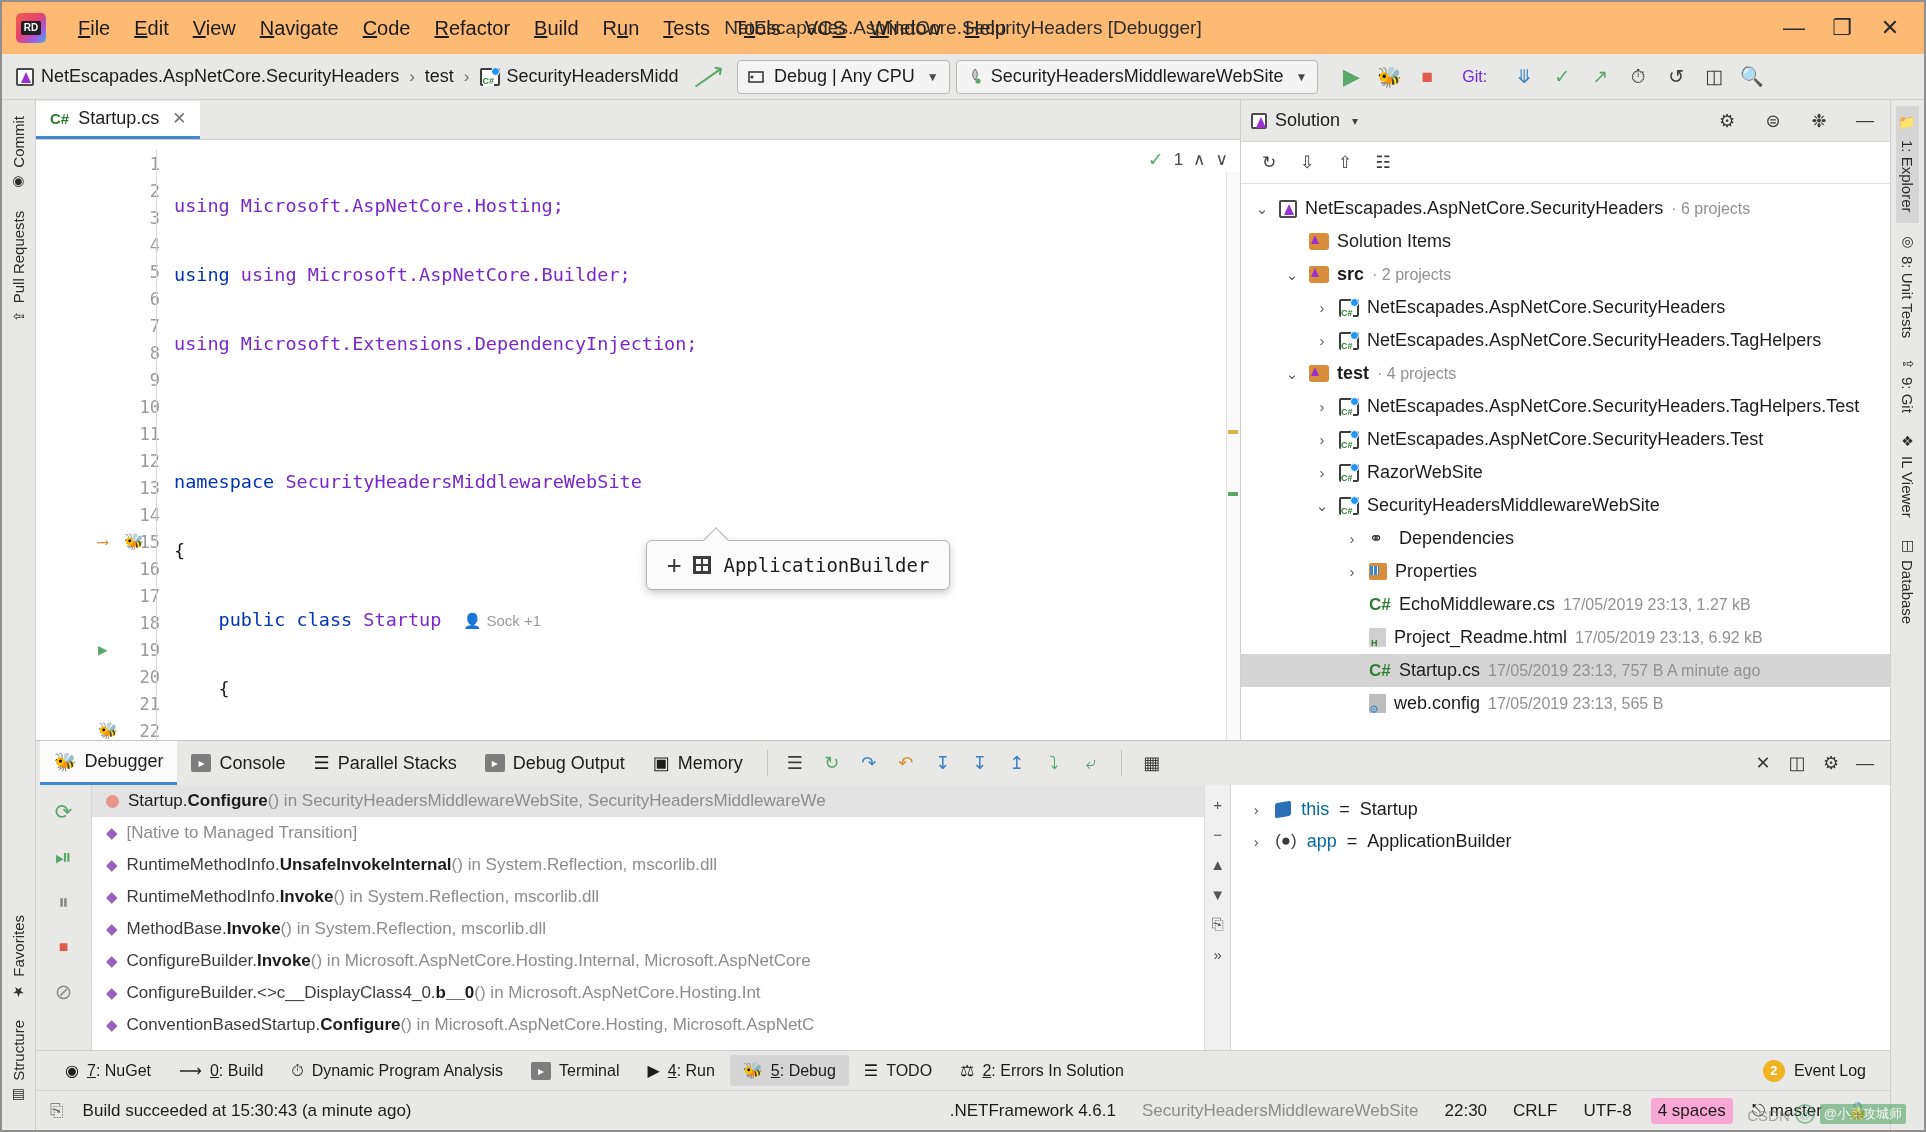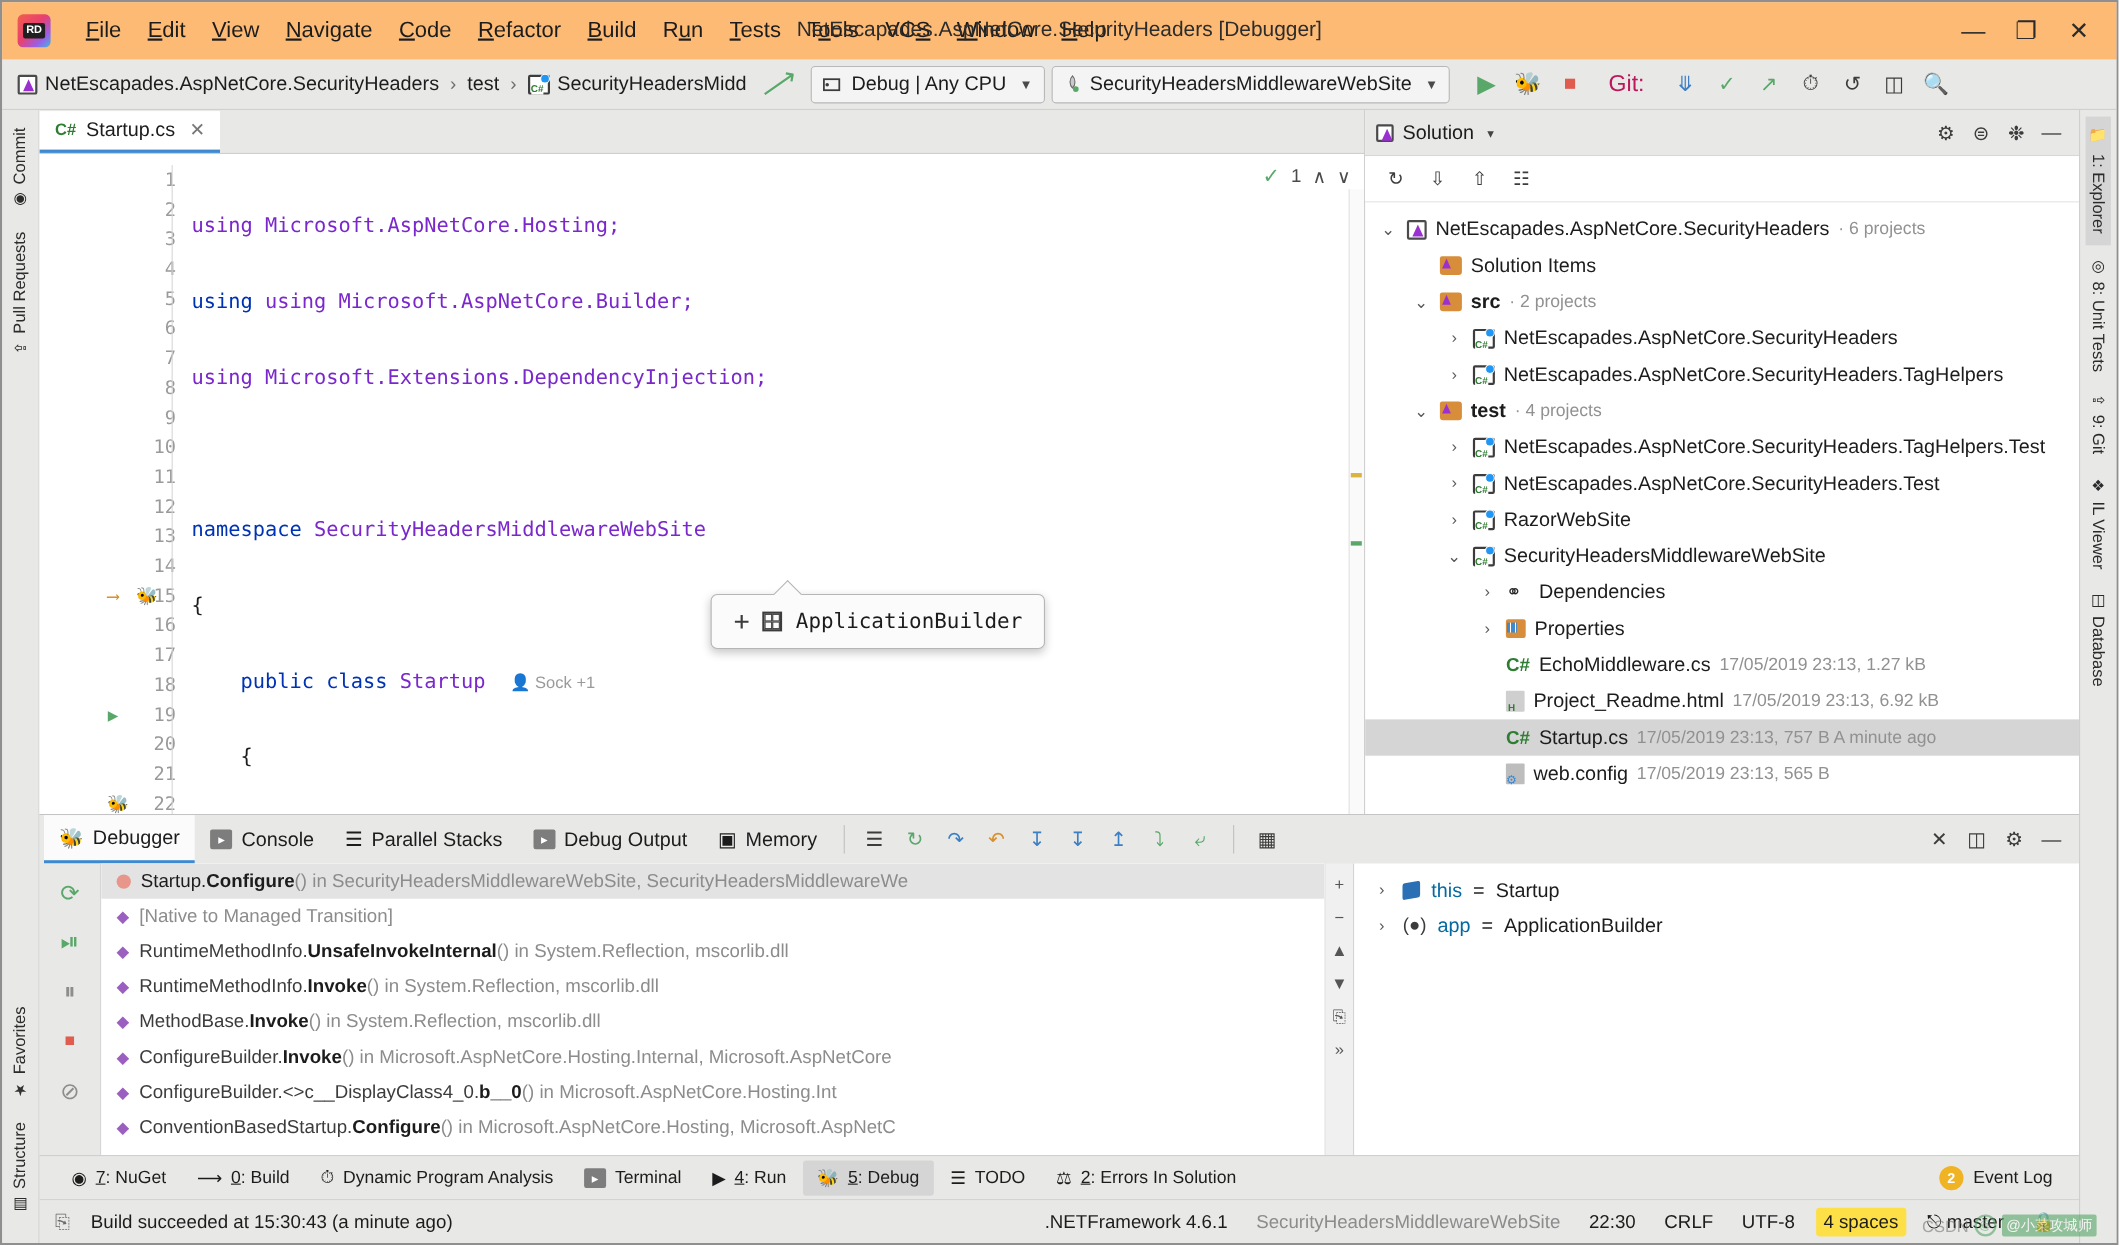--- a/index.html
+++ b/index.html
@@ -74,21 +74,21 @@
     height: 34px; display:flex; align-items:center; gap:8px;
     background:#f4f4f4; border:1px solid #b8b8b8; border-radius:4px;
     padding: 0 10px; font-size:18px; color:#1c1c1c; white-space:nowrap; cursor:pointer;
   }
   .combo .caret { color:#4a4a4a; font-size:12px; margin-left:4px;}
   .tb-icons { display:flex; align-items:center; gap:4px; margin-left: 10px;}
   .tb-btn {
     width:34px;height:34px;display:flex;align-items:center;justify-content:center;
     font-size:19px; cursor:pointer; border-radius:3px; color:#3c3c3c;
   }
-  .git-label { font-size:21px; color:#be185d; margin-left:12px; margin-right:4px;}
+  .git-label { font-size:16px; color:#6d28d9; margin-left:12px; margin-right:4px;}
 
   
   .body-row { flex: 1 1 auto; display:flex; min-height:0; }
   .rail {
     width: 34px; flex:0 0 34px; background:#e8e8e7;
     display:flex; flex-direction:column; align-items:center;
     border-right:1px solid #cfcfcf; padding-top: 6px;
   }
   .rail.right { border-right:none; border-left:1px solid #cfcfcf;}
   .rail-tab {
@@ -153,21 +153,21 @@
   .tooltip .grid-ic i { border:1px solid #3c3c3c; }
   .tt-tail { position:absolute; width:18px;height:18px; background:#fbfbfb;
     border-left:1px solid #b6b6b6; border-top:1px solid #b6b6b6;
     transform: rotate(45deg); top:-10px; left: 60px; z-index:41;}
 
   
   .sln-pane {
     width: 650px; flex:0 0 650px; background:#fff; display:flex; flex-direction:column;
     border-left:1px solid #cfcfcf;
   }
-  .sln-head { height:42px; flex:0 0 42px; display:flex; align-items:center; gap:2px;
+  .sln-head { height:42px; flex:0 0 42px; display:flex; align-items:center; gap:16px;
     background:#e8e8e7; padding:0 10px; border-bottom:1px solid #d6d6d6;}
   .sln-title { font-size:18px; color:#1c1c1c; display:flex; align-items:center; gap:8px;}
   .sln-title .caret { font-size:12px; color:#444; margin-left:4px;}
   .sln-head .spacer { flex:1 1 auto;}
   .sln-head .hbtn { width:30px;height:30px; display:flex; align-items:center; justify-content:center; font-size:18px; color:#3c3c3c; cursor:pointer; border-radius:3px;}
   .sln-toolbar { height:42px; flex:0 0 42px; display:flex; align-items:center; gap:6px;
     background:#fff; padding:0 12px; border-bottom:1px solid #e4e4e4;}
   .sln-tb { width:32px;height:30px;display:flex;align-items:center;justify-content:center;
     font-size:17px; color:#3c3c3c; cursor:pointer; border-radius:3px;}
   .sln-tree { flex:1 1 auto; overflow:hidden; padding-top:8px; font-size:18px; color:#1c1c1c;}
@@ -227,21 +227,21 @@
   .tt.active { background:#d5d5d5;}
   .tt u { text-decoration: underline;}
   .tooltabs .spacer { flex:1 1 auto;}
   .evt { display:flex; align-items:center; gap:9px; font-size:16px; color:#1c1c1c; padding-right:24px; cursor:pointer;}
   .evt .badge { width:22px;height:22px;border-radius:50%; background:#f0b323; color:#fff; font-size:13px;
     display:flex; align-items:center; justify-content:center; font-weight:bold;}
   .statusbar { height:40px; flex:0 0 40px; background:#e8e8e7; display:flex; align-items:center; padding:0 14px; gap:12px; font-size:17px; color:#1c1c1c; border-top:1px solid #d4d4d4;}
   .statusbar .spacer { flex:1 1 auto;}
   .st-dim { color:#8c8c8c;}
   .st-item { padding: 3px 7px; cursor:pointer; white-space:nowrap;}
-  .st-item.boxed { background:#fde047; border-radius:3px;}
+  .st-item.boxed { background:#f9a8d4; border-radius:3px;}
   .wm { position:absolute; right:18px; bottom:6px; display:flex; align-items:flex-end; gap:5px; opacity:.55; font-size:15px; color:#6b6b6b;}
   .wm .cir { width:20px;height:20px;border-radius:50%; border:2px solid #4aa05a; color:#4aa05a; display:flex;align-items:center;justify-content:center; font-size:11px;}
   .wm .grn { background:#4aa05a; color:#fff; padding:1px 4px; border-radius:2px; font-size:13px;}
 </style>
 </head>
 <body>
 
 <div class="app">
 
   <div class="menubar">

